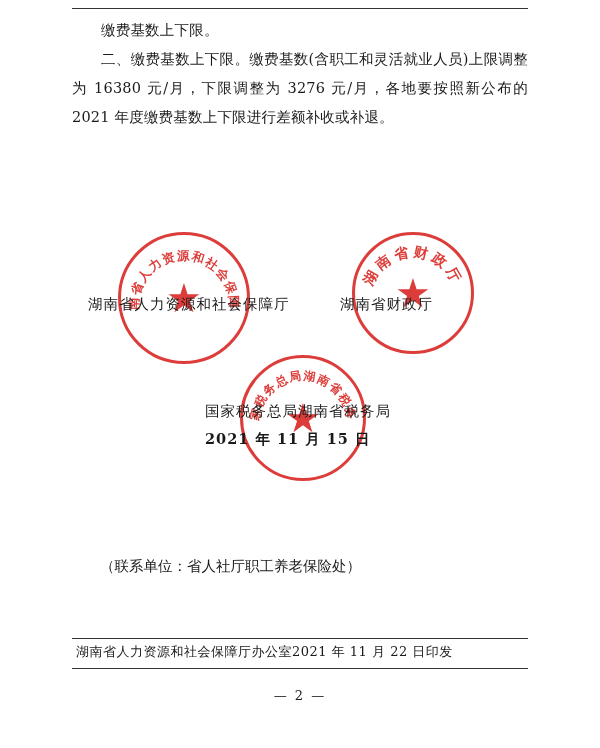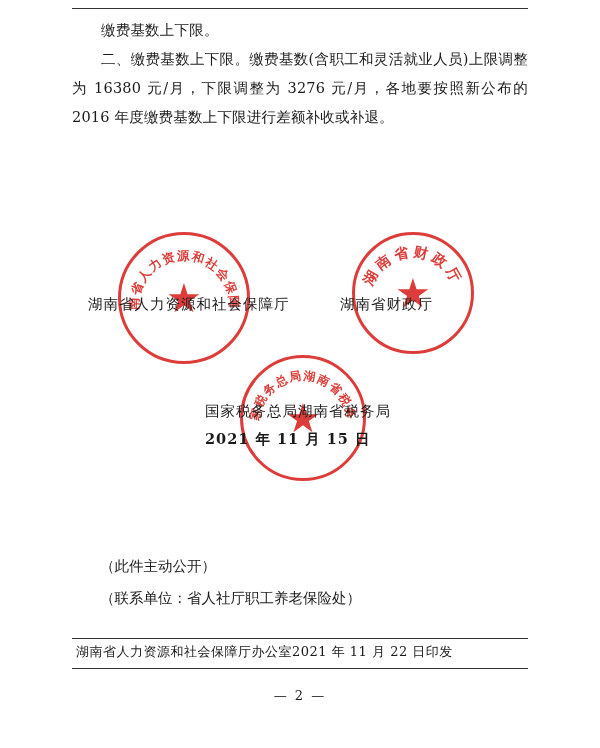--- a/index.html
+++ b/index.html
@@ -158,21 +158,21 @@
 </style>
 </head>
 <body>
 
 <div class="page">
 
   <div class="top-rule"></div>
 
   <div class="body-text">
     <p class="para">缴费基数上下限。</p>
-    <p class="para">二、缴费基数上下限。缴费基数(含职工和灵活就业人员)上限调整为 16380 元/月，下限调整为 3276 元/月，各地要按照新公布的 2016 年度缴费基数上下限进行差额补收或补退。</p>
+    <p class="para">二、缴费基数上下限。缴费基数(含职工和灵活就业人员)上限调整为 16380 元/月，下限调整为 3276 元/月，各地要按照新公布的 2021 年度缴费基数上下限进行差额补收或补退。</p>
   </div>
 
   <div class="seal" id="seal-hrss">
     <div class="seal-inner">
       <svg class="seal-arc" viewBox="0 0 132 132">
         <defs>
           <path id="arcHrss" d="M 18,74 A 48,48 0 1 1 114,74" fill="none"></path>
         </defs>
         <text font-size="13" letter-spacing="1.5">
           <textPath href="#arcHrss" startOffset="50%" text-anchor="middle">湖南省人力资源和社会保障厅</textPath>
@@ -210,21 +210,20 @@
       <div class="star">★</div>
     </div>
   </div>
 
   <div class="sign-line" id="sign-hrss">湖南省人力资源和社会保障厅</div>
   <div class="sign-line" id="sign-fin">湖南省财政厅</div>
   <div class="sign-line" id="sign-tax">国家税务总局湖南省税务局</div>
   <div class="sign-line" id="sign-date">2021 年 11 月 15 日</div>
 
   <div class="notes">
-    <div>（此件主动公开）</div>
     <div>（联系单位：省人社厅职工养老保险处）</div>
   </div>
 
   <div class="footer-rule-top"></div>
   <div class="footer-row">
     <div class="left">湖南省人力资源和社会保障厅办公室</div>
     <div class="right">2021 年 11 月 22 日印发</div>
   </div>
   <div class="footer-rule-bottom"></div>
 

